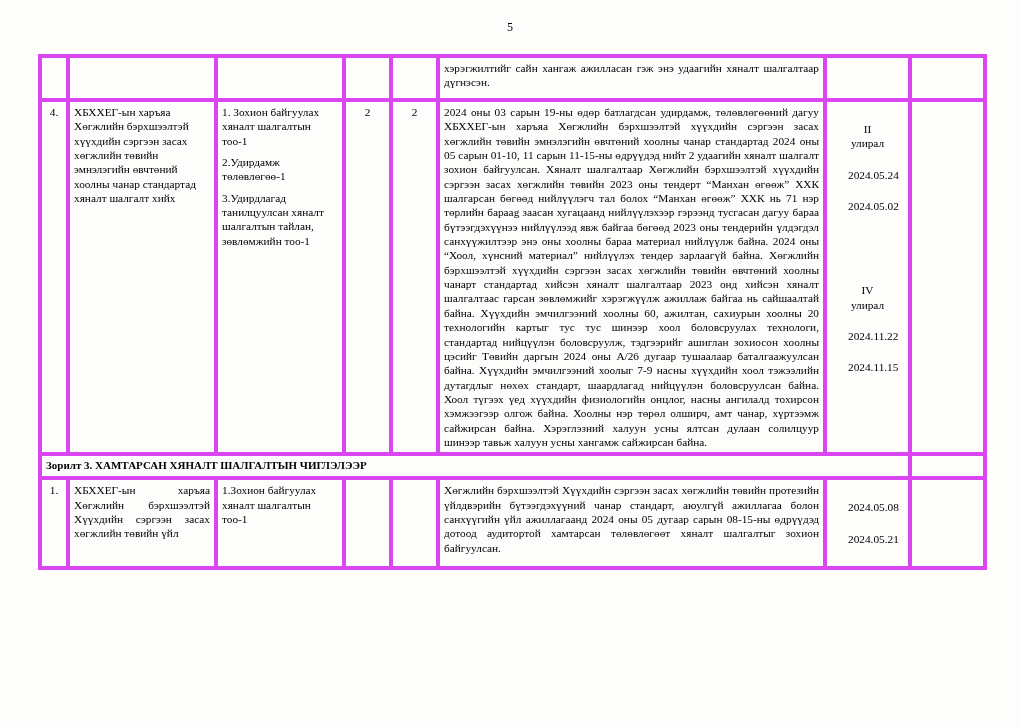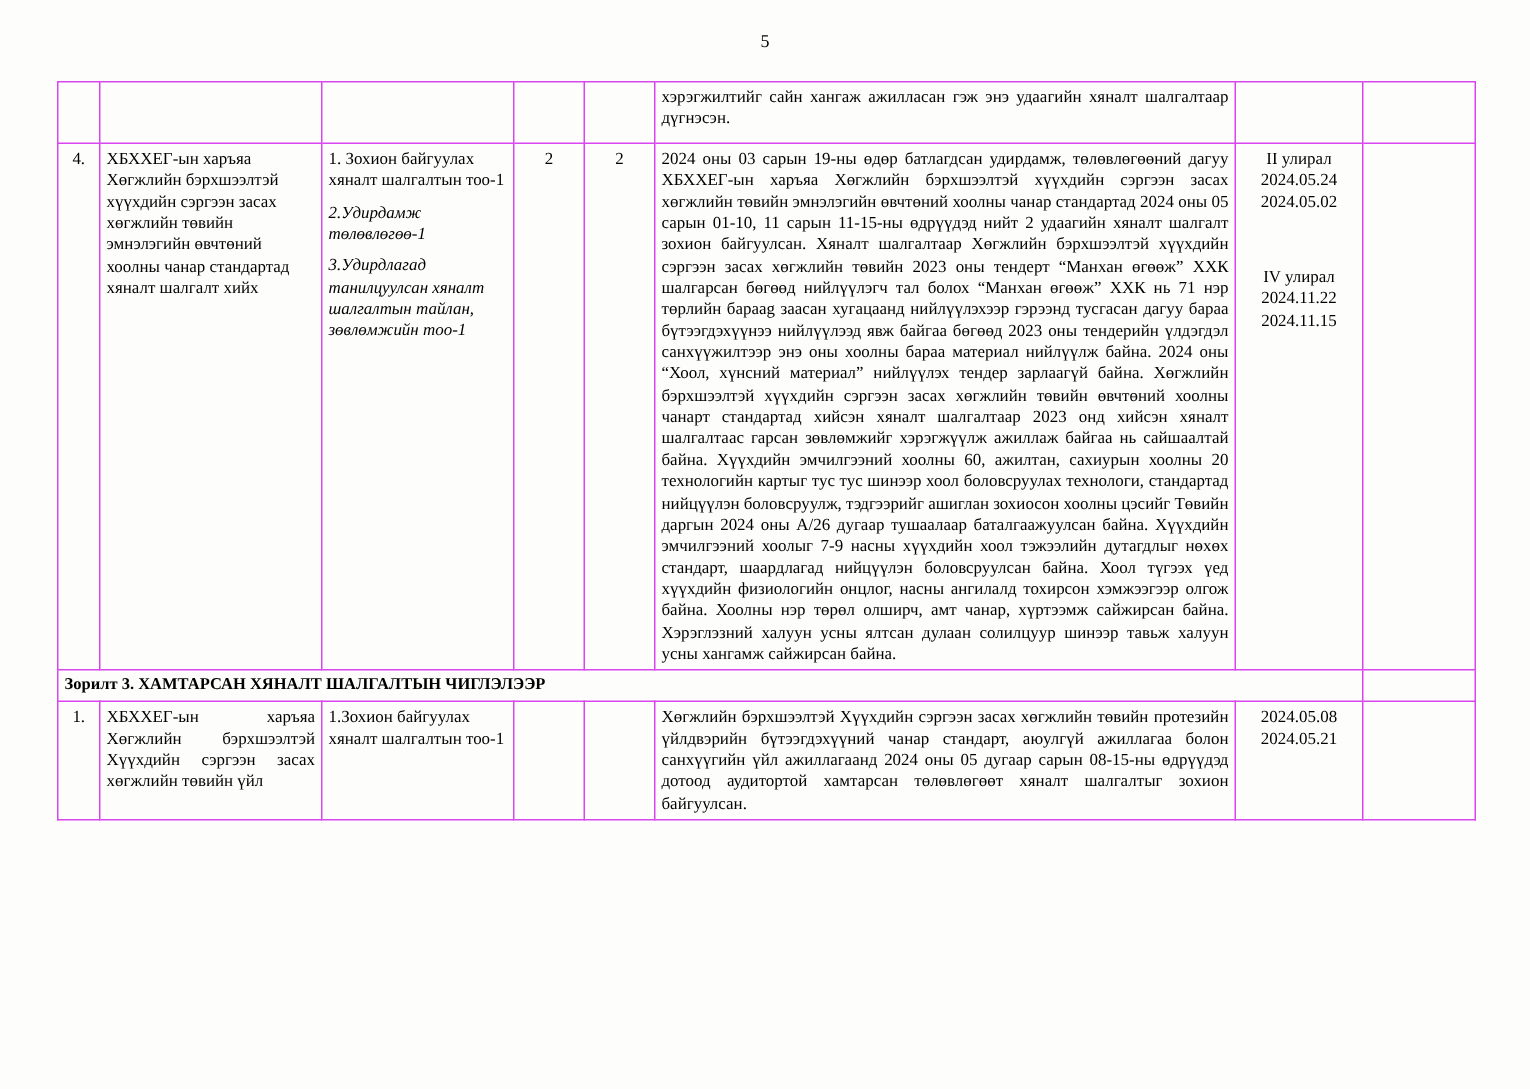--- a/index.html
+++ b/index.html
@@ -37,47 +37,47 @@
     width: 945px;
   }
   table.doc {
     border-collapse: collapse;
     table-layout: fixed;
     width: 945px;
     font-size: 11.3px;
     line-height: 1.27;
   }
   table.doc td {
-    border: 1px solid #d946ef;
+    border: 4px solid #d946ef;
     vertical-align: top;
     padding: 3px 4px 3px 4px;
   }
   .c-num { width: 28px; text-align: center; }
   .c-act { width: 148px; }
   .c-ind { width: 128px; }
   .c-n1  { width: 47px; text-align: center; }
   .c-n2  { width: 47px; text-align: center; }
   .c-desc{ width: 387px; }
   .c-date{ width: 85px; }
   .c-last{ width: 75px; }
 
   .just { text-align: justify; text-justify: inter-word; }
 
   .section-row td {
     font-weight: bold;
     font-size: 11px;
     padding: 6px 6px;
   }
   .date-cell p {
-    margin: 0;
+    margin: 17px;
     text-align: center;
   }
   .date-cell .gap { height: 36px; }
   .ind p { margin: 0; }
-  .ind p + p { margin-top: 7px; font-style: italic; }
+  .ind p + p { margin-top: 7px; }
   .top-cont { height: 34px; }
 </style>
 </head>
 <body>
 
 <div class="page">
 
   <div class="page-number">5</div>
 
   <div class="table-wrap">

